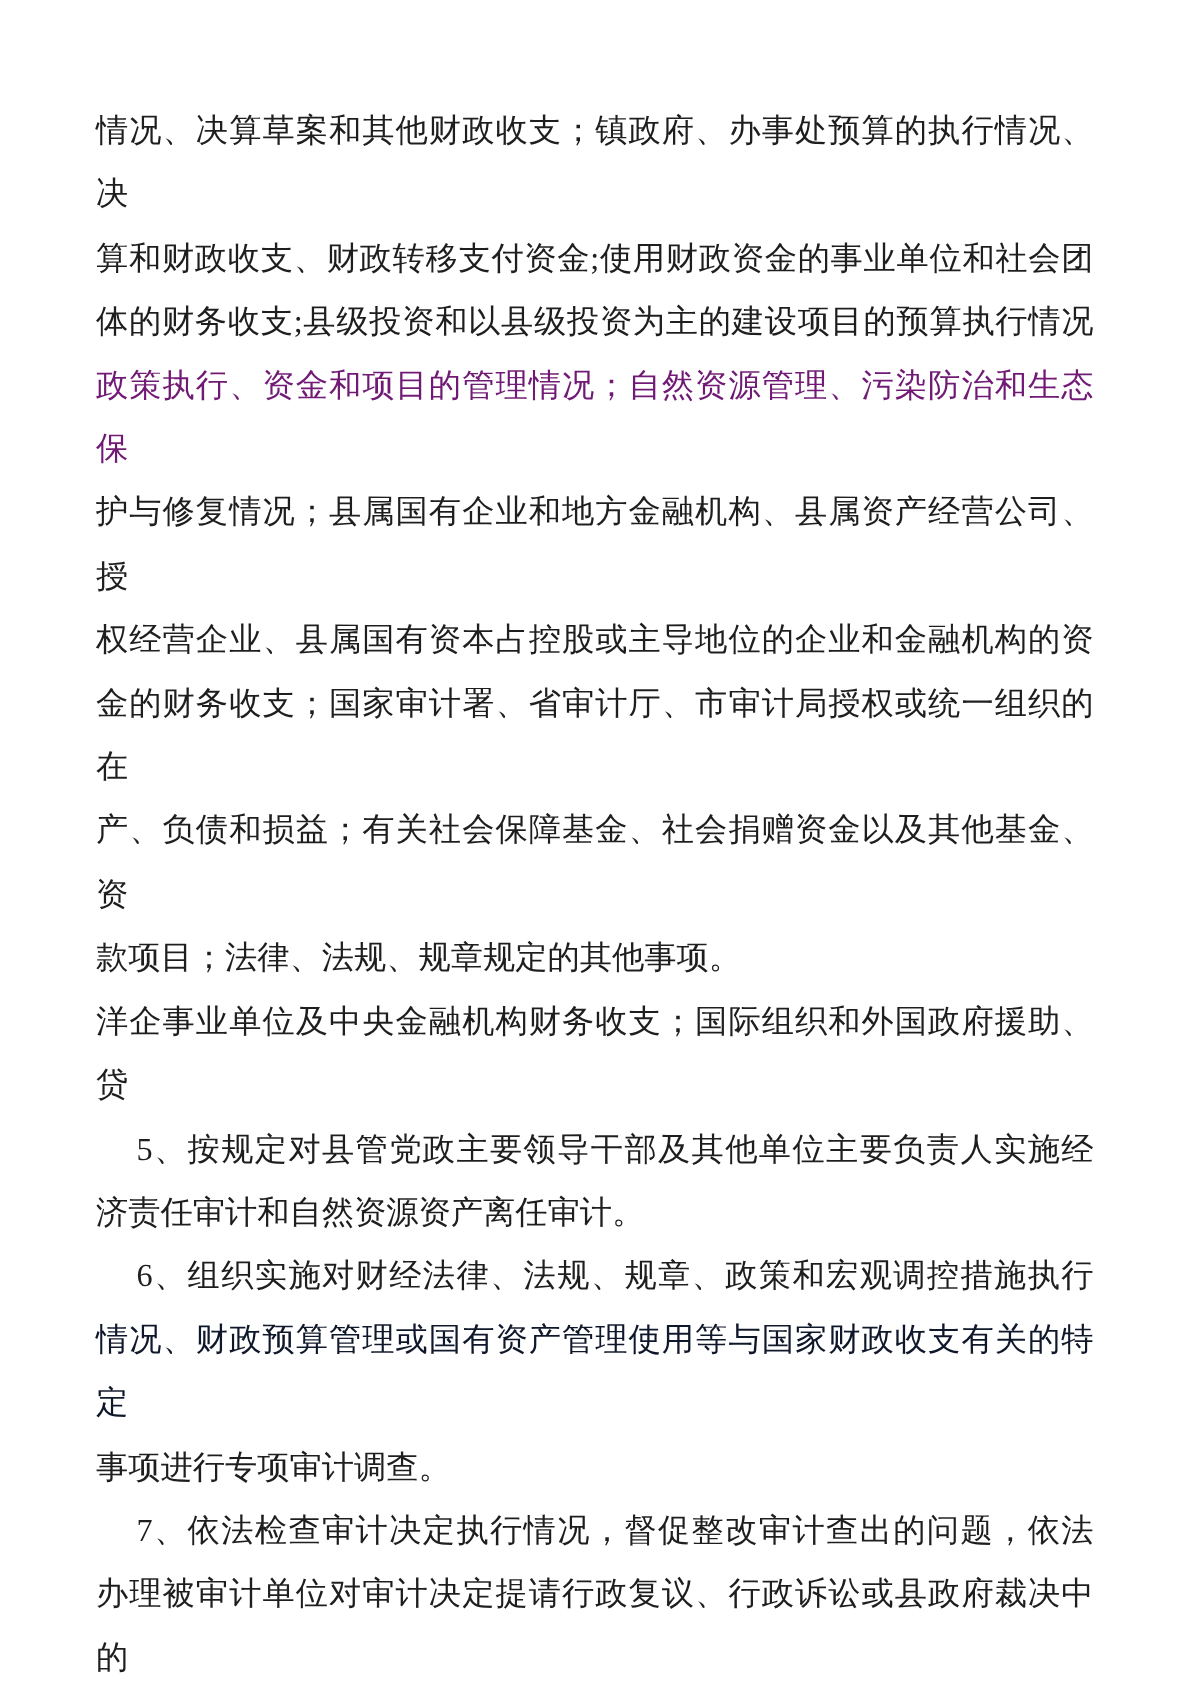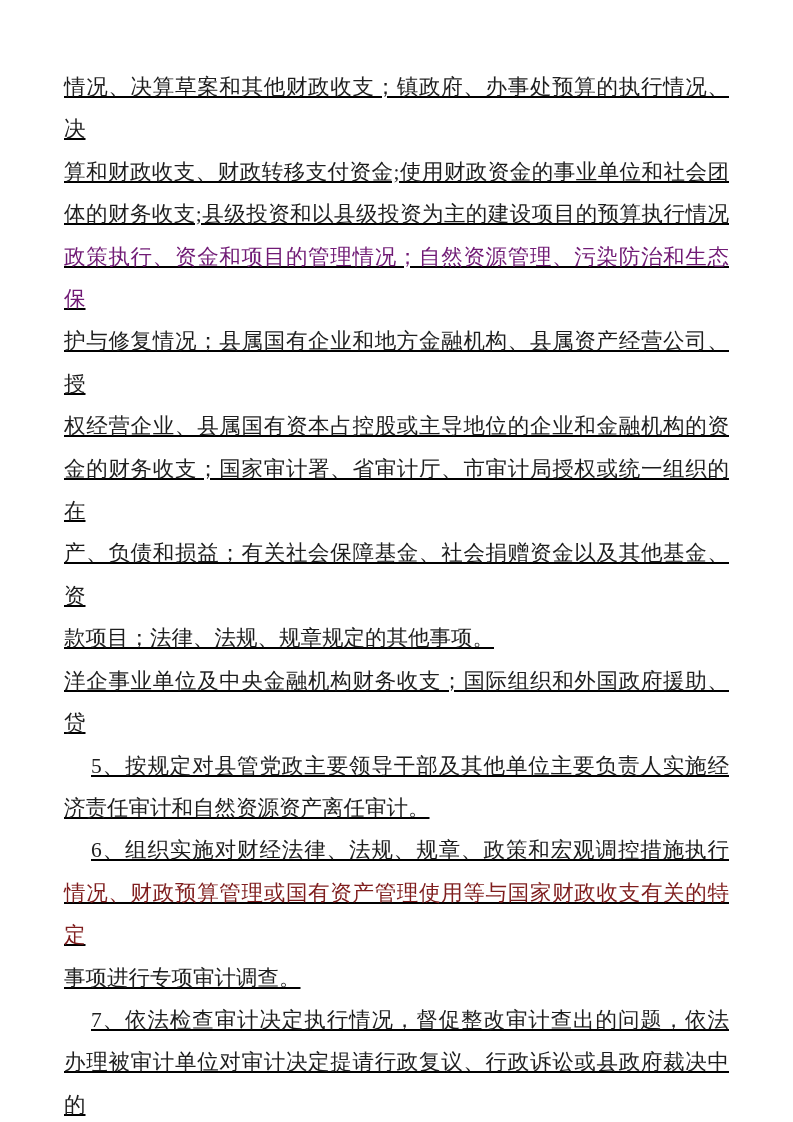--- a/index.html
+++ b/index.html
@@ -15,21 +15,20 @@
     box-sizing: border-box;
     padding: 66px 64px 0 64px;
     overflow: hidden;
   }
   .doc-body {
     width: 665px;
   }
   .paragraph {
     margin: 0;
     padding: 0;
-    text-decoration: underline;
   }
   .line {
     font-family: "Liberation Serif", "DejaVu Serif", serif;
     font-size: 21.5px;
     line-height: 42.4px;
     color: #1e1e1e;
     text-align: justify;
     text-align-last: justify;
     white-space: normal;
     letter-spacing: 0;
@@ -59,21 +58,21 @@
         <div class="line" style="color: rgb(30, 30, 30);">产、负债和损益；有关社会保障基金、社会捐赠资金以及其他基金、资</div>
         <div class="line last" style="color: rgb(30, 30, 30);">款项目；法律、法规、规章规定的其他事项。</div>
         <div class="line" style="color: rgb(30, 30, 30);">洋企事业单位及中央金融机构财务收支；国际组织和外国政府援助、贷</div>
       </div>
       <div class="paragraph">
         <div class="line indented" style="color: rgb(30, 30, 30);">5、按规定对县管党政主要领导干部及其他单位主要负责人实施经</div>
         <div class="line last" style="color: rgb(30, 30, 30);">济责任审计和自然资源资产离任审计。</div>
       </div>
       <div class="paragraph">
         <div class="line indented" style="color: rgb(30, 30, 30);">6、组织实施对财经法律、法规、规章、政策和宏观调控措施执行</div>
-        <div class="line" style="color: #7f1d1d;">情况、财政预算管理或国有资产管理使用等与国家财政收支有关的特定</div>
+        <div class="line" style="color: #0f172a;">情况、财政预算管理或国有资产管理使用等与国家财政收支有关的特定</div>
         <div class="line last" style="color: rgb(30, 30, 30);">事项进行专项审计调查。</div>
       </div>
       <div class="paragraph">
         <div class="line indented" style="color: rgb(30, 30, 30);">7、依法检查审计决定执行情况，督促整改审计查出的问题，依法</div>
         <div class="line" style="color: rgb(30, 30, 30);">办理被审计单位对审计决定提请行政复议、行政诉讼或县政府裁决中的</div>
       </div>
     </div>
 </div>
 
 </body></html>

